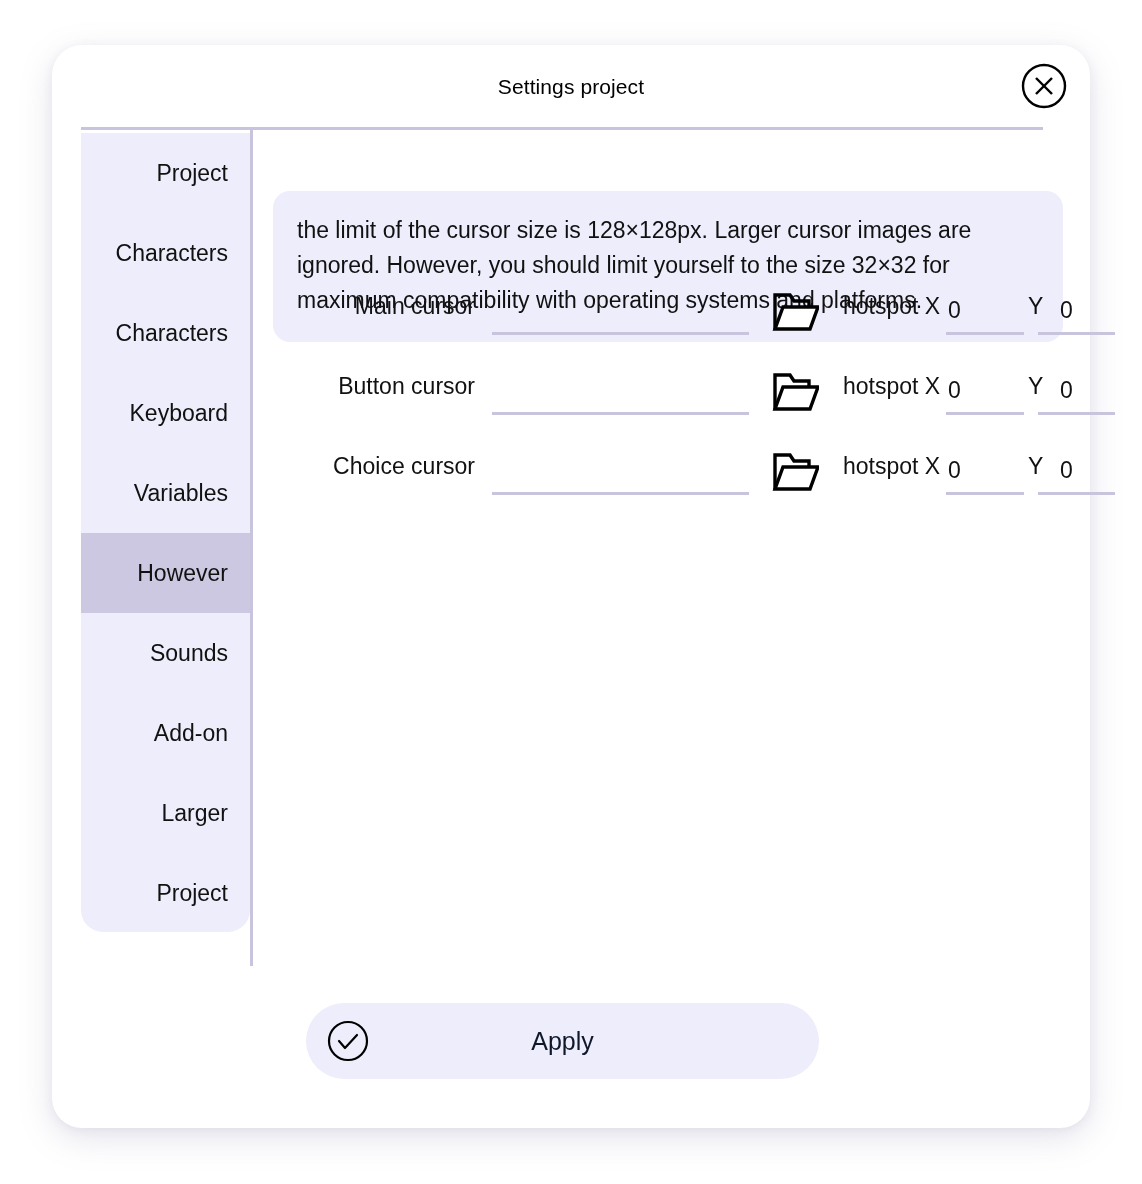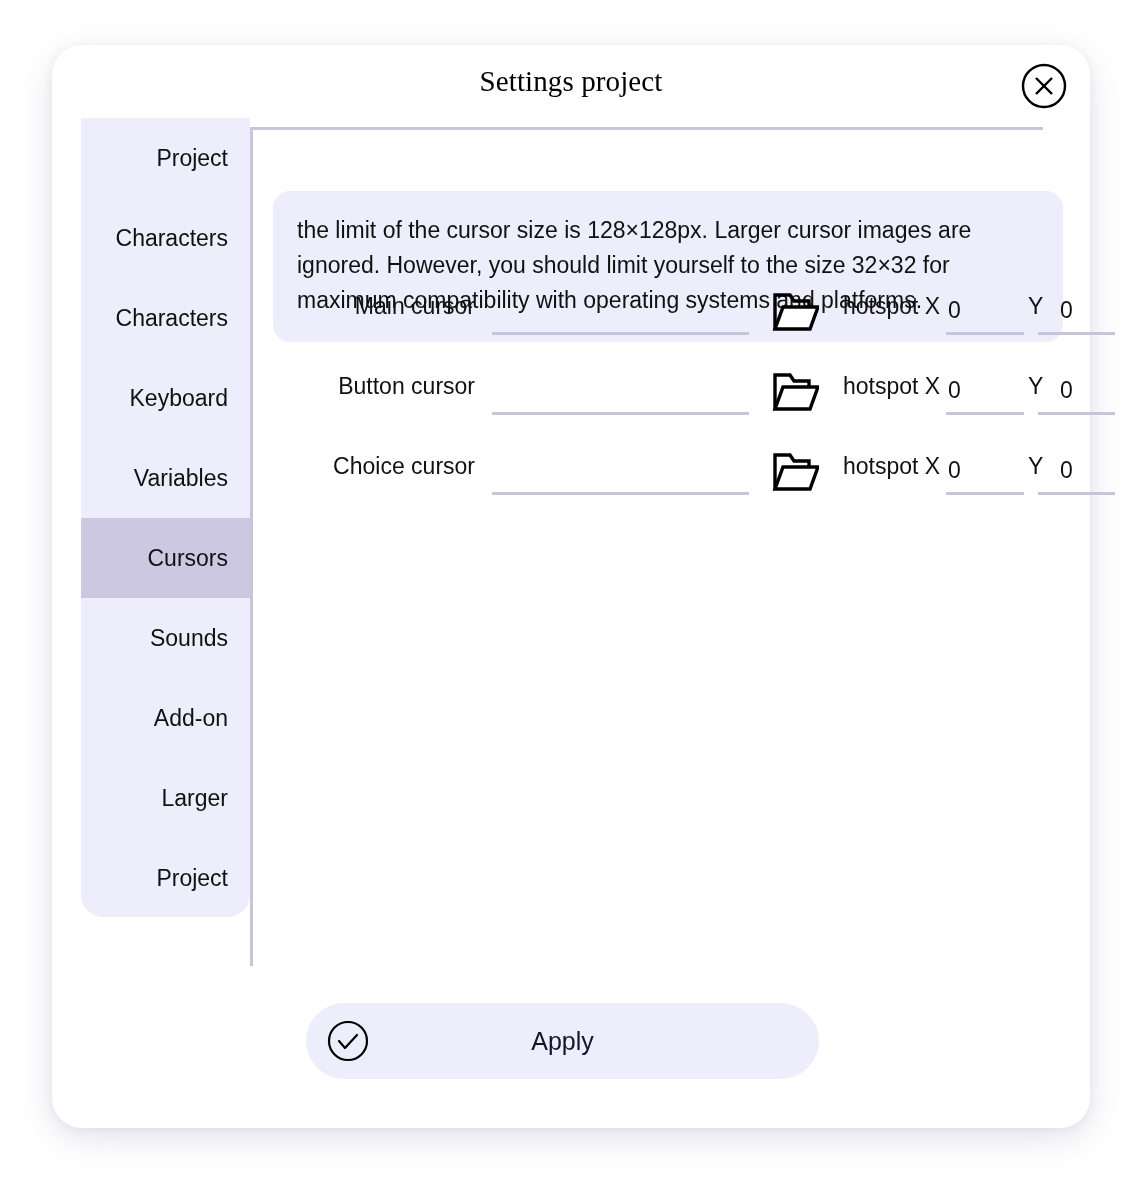--- a/index.html
+++ b/index.html
@@ -32,27 +32,26 @@
   #titlebar {
     position: absolute;
     left: 0;
     top: 0;
     width: 1038px;
     height: 83px;
   }
   #dialog-title {
     position: absolute;
     left: 0;
-    top: 20px;
+    top: 30px;
     width: 1038px;
     text-align: center;
-    font-size: 29px;
+    font-size: 21px;
     color: #000000;
     letter-spacing: 0.1px;
-    font-family: Liberation Serif, serif;
   }
   #close-button {
     position: absolute;
     left: 968px;
     top: 17px;
     width: 48px;
     height: 48px;
     cursor: pointer;
     background: transparent;
     border: none;
@@ -67,21 +66,21 @@
     top: 82px;
     width: 962px;
     height: 3px;
     background: #c8c4dd;
   }
 
   
   #sidebar {
     position: absolute;
     left: 29px;
-    top: 73px;
+    top: 88px;
     width: 169px;
     height: 799px;
     background: #ededfb;
     border-bottom-left-radius: 22px;
     border-bottom-right-radius: 22px;
     overflow: hidden;
   }
   .sidebar-item {
     height: 80px;
     line-height: 80px;
@@ -272,21 +271,21 @@
   </div>
 
   <div id="header-divider"></div>
 
   <div id="sidebar">
       <div class="sidebar-item"><span>Project</span></div>
       <div class="sidebar-item"><span>Characters</span></div>
       <div class="sidebar-item"><span>Characters</span></div>
       <div class="sidebar-item"><span>Keyboard</span></div>
       <div class="sidebar-item"><span>Variables</span></div>
-      <div class="sidebar-item selected"><span>Cursors</span></div>
+      <div class="sidebar-item selected"><span>However</span></div>
       <div class="sidebar-item"><span>Sounds</span></div>
       <div class="sidebar-item"><span>Add-on</span></div>
       <div class="sidebar-item"><span>Larger</span></div>
       <div class="sidebar-item"><span>Project</span></div>
     </div>
   <div id="sidebar-divider"></div>
 
   <div id="content">
     <div id="info-banner">the limit of the cursor size is 128×128px. Larger cursor images are ignored. However, you should limit yourself to the size 32×32 for maximum compatibility with operating systems and platforms.</div>
   <div class="cursor-row" style="top: 144px;">

